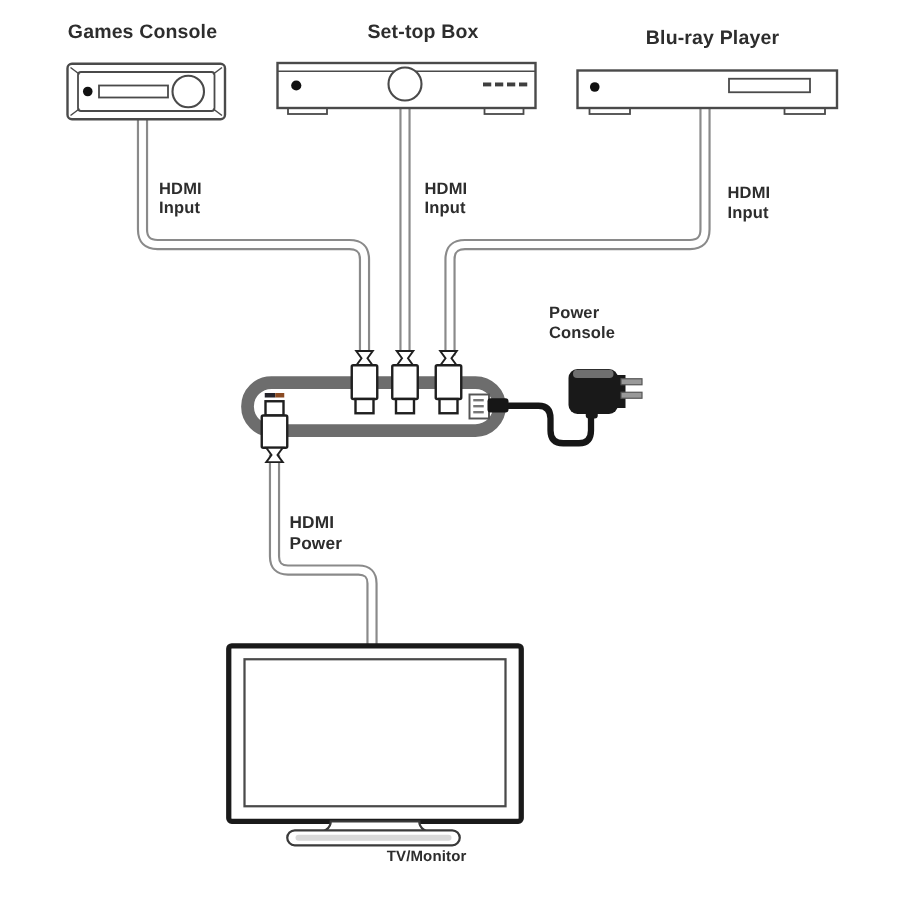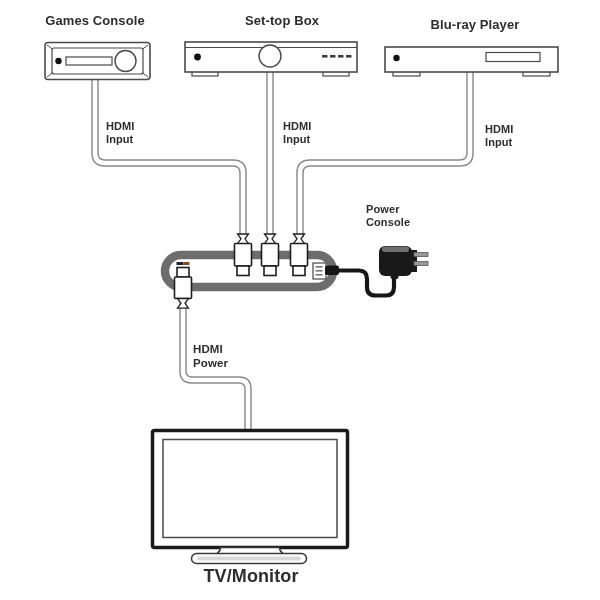--- a/index.html
+++ b/index.html
@@ -2,21 +2,21 @@
 <html><head>
 <meta charset="utf-8">
 <style>
   html,body{margin:0;padding:0;background:#ffffff;}
   .canvas{position:relative;width:600px;height:600px;background:#ffffff;overflow:hidden;
           font-family:"Liberation Sans", sans-serif;}
   .canvas svg{position:absolute;left:0;top:0;}
   .label{position:absolute;color:#2d2d2d;font-weight:700;letter-spacing:.1px;}
   .device-title{font-size:13px;text-align:center;width:130px;}
   .cable-label{font-size:11px;line-height:13px;}
-  .tv-title{font-size:18px;text-align:center;width:120px;}
+  .tv-title{font-size:10px;text-align:right;width:120px;}
   .lbl-line{display:block;}
 </style>
 </head>
 <body>
 
 <div class="canvas">
 
 <svg width="600" height="600" viewBox="0 0 600 600">
 
   <g>

